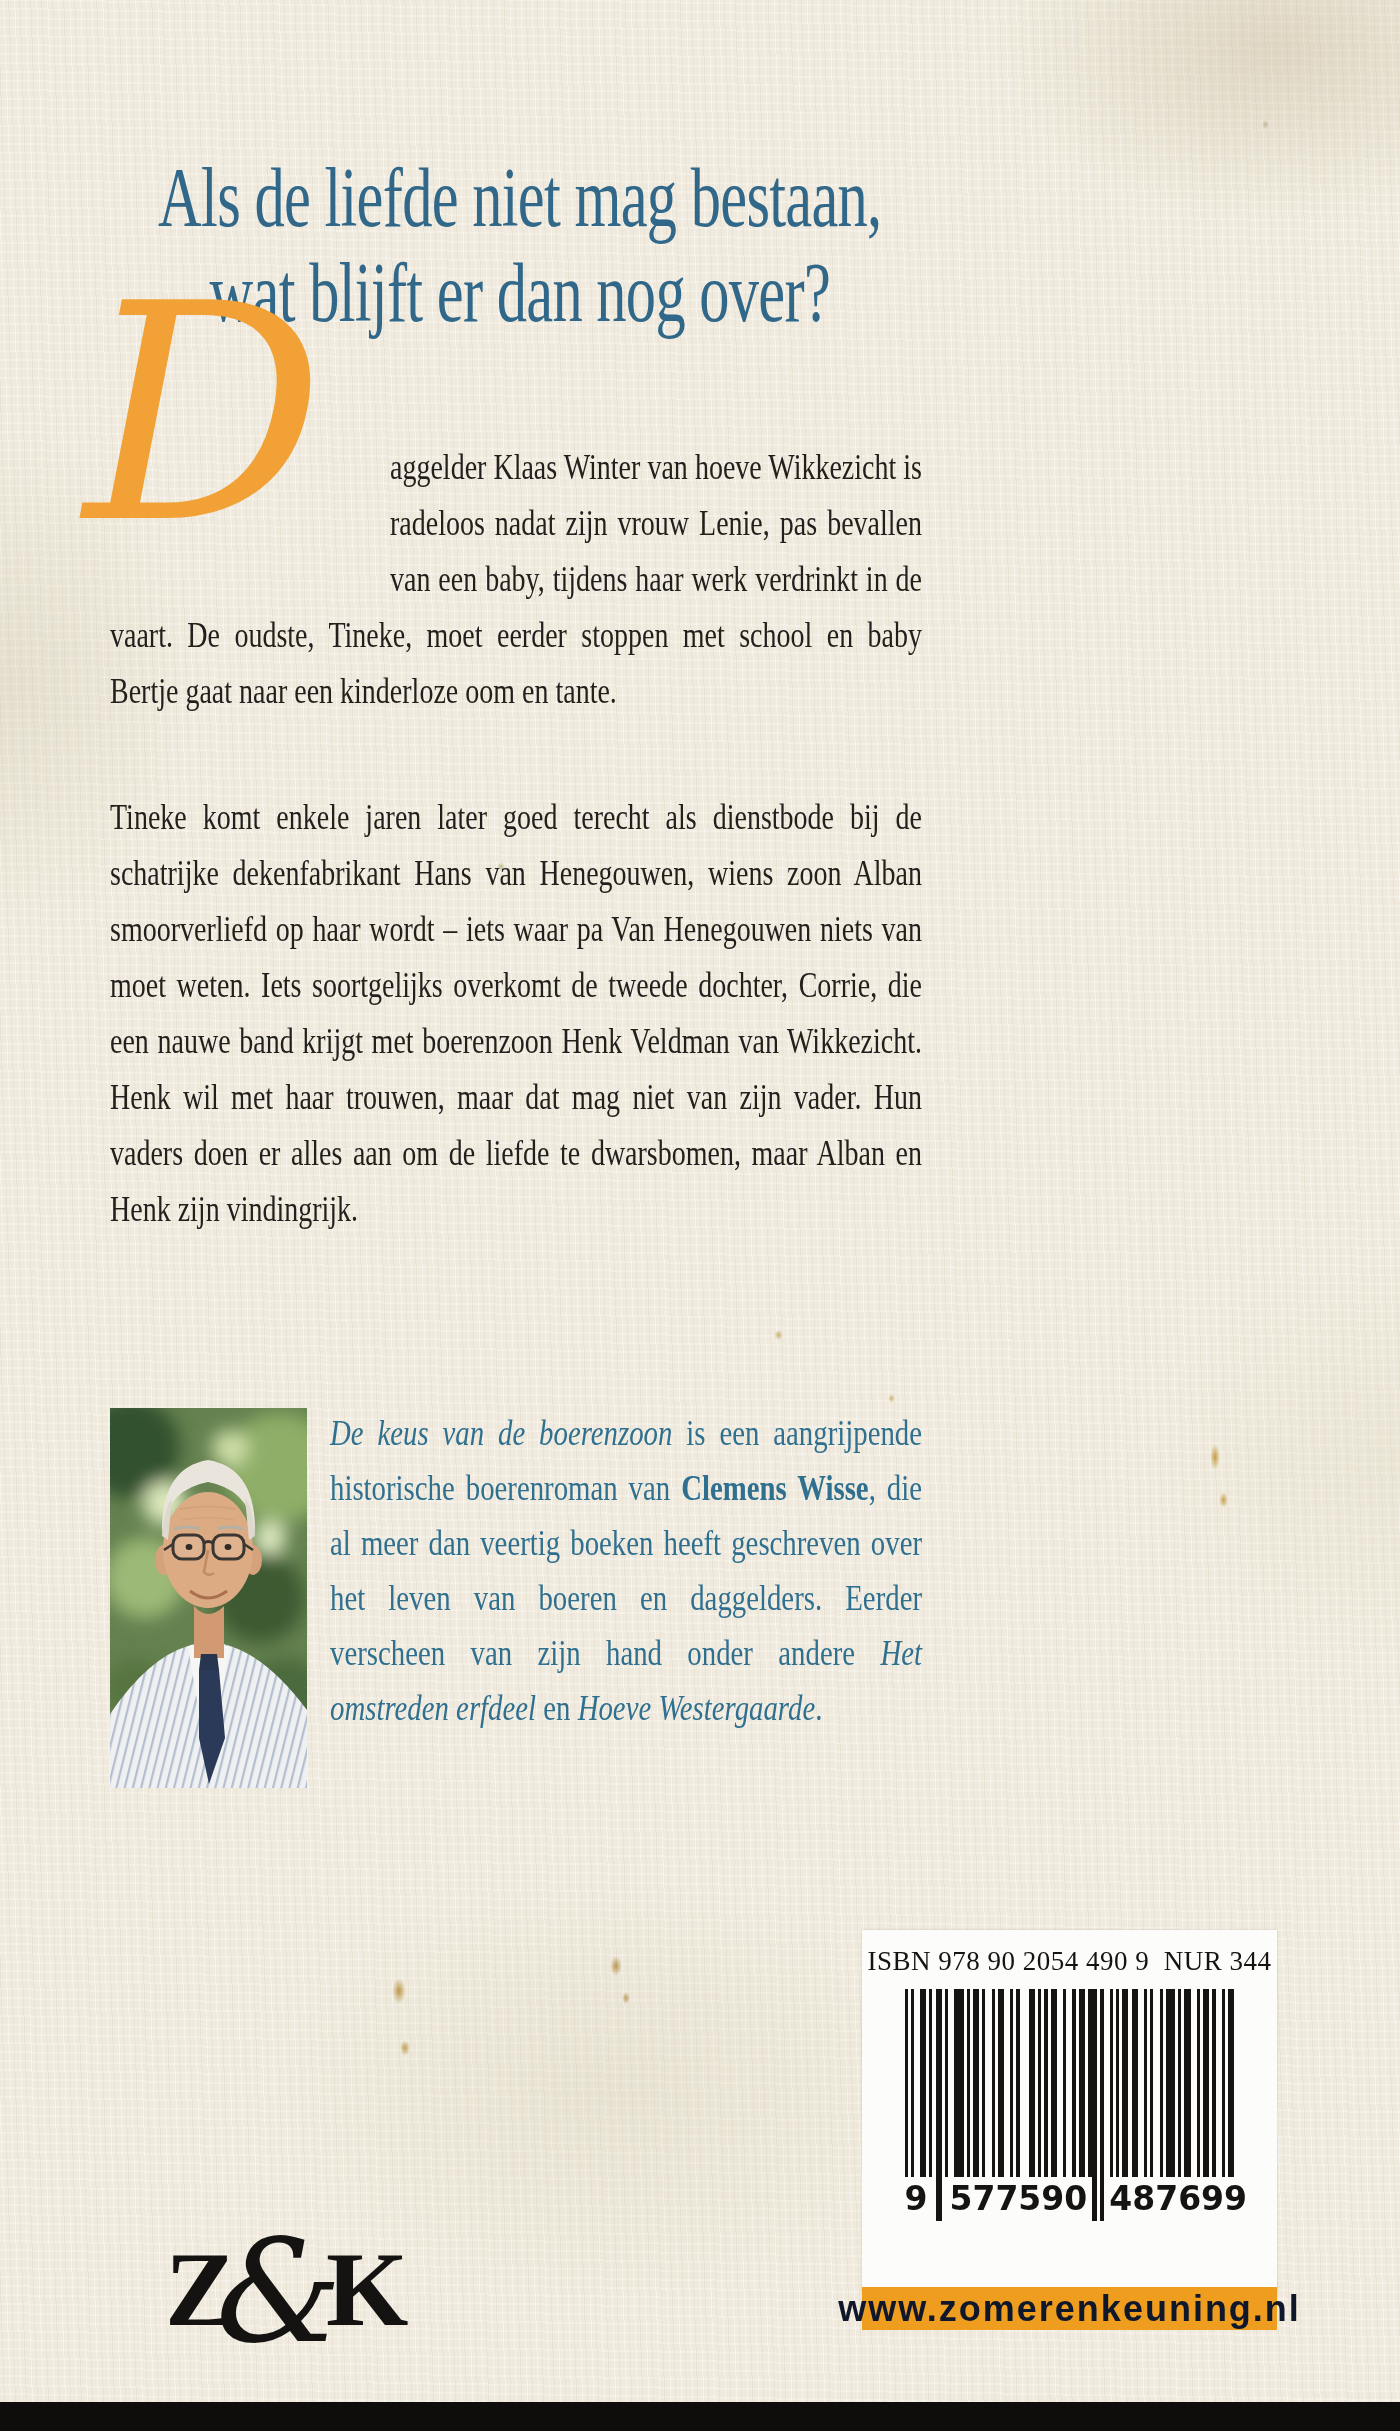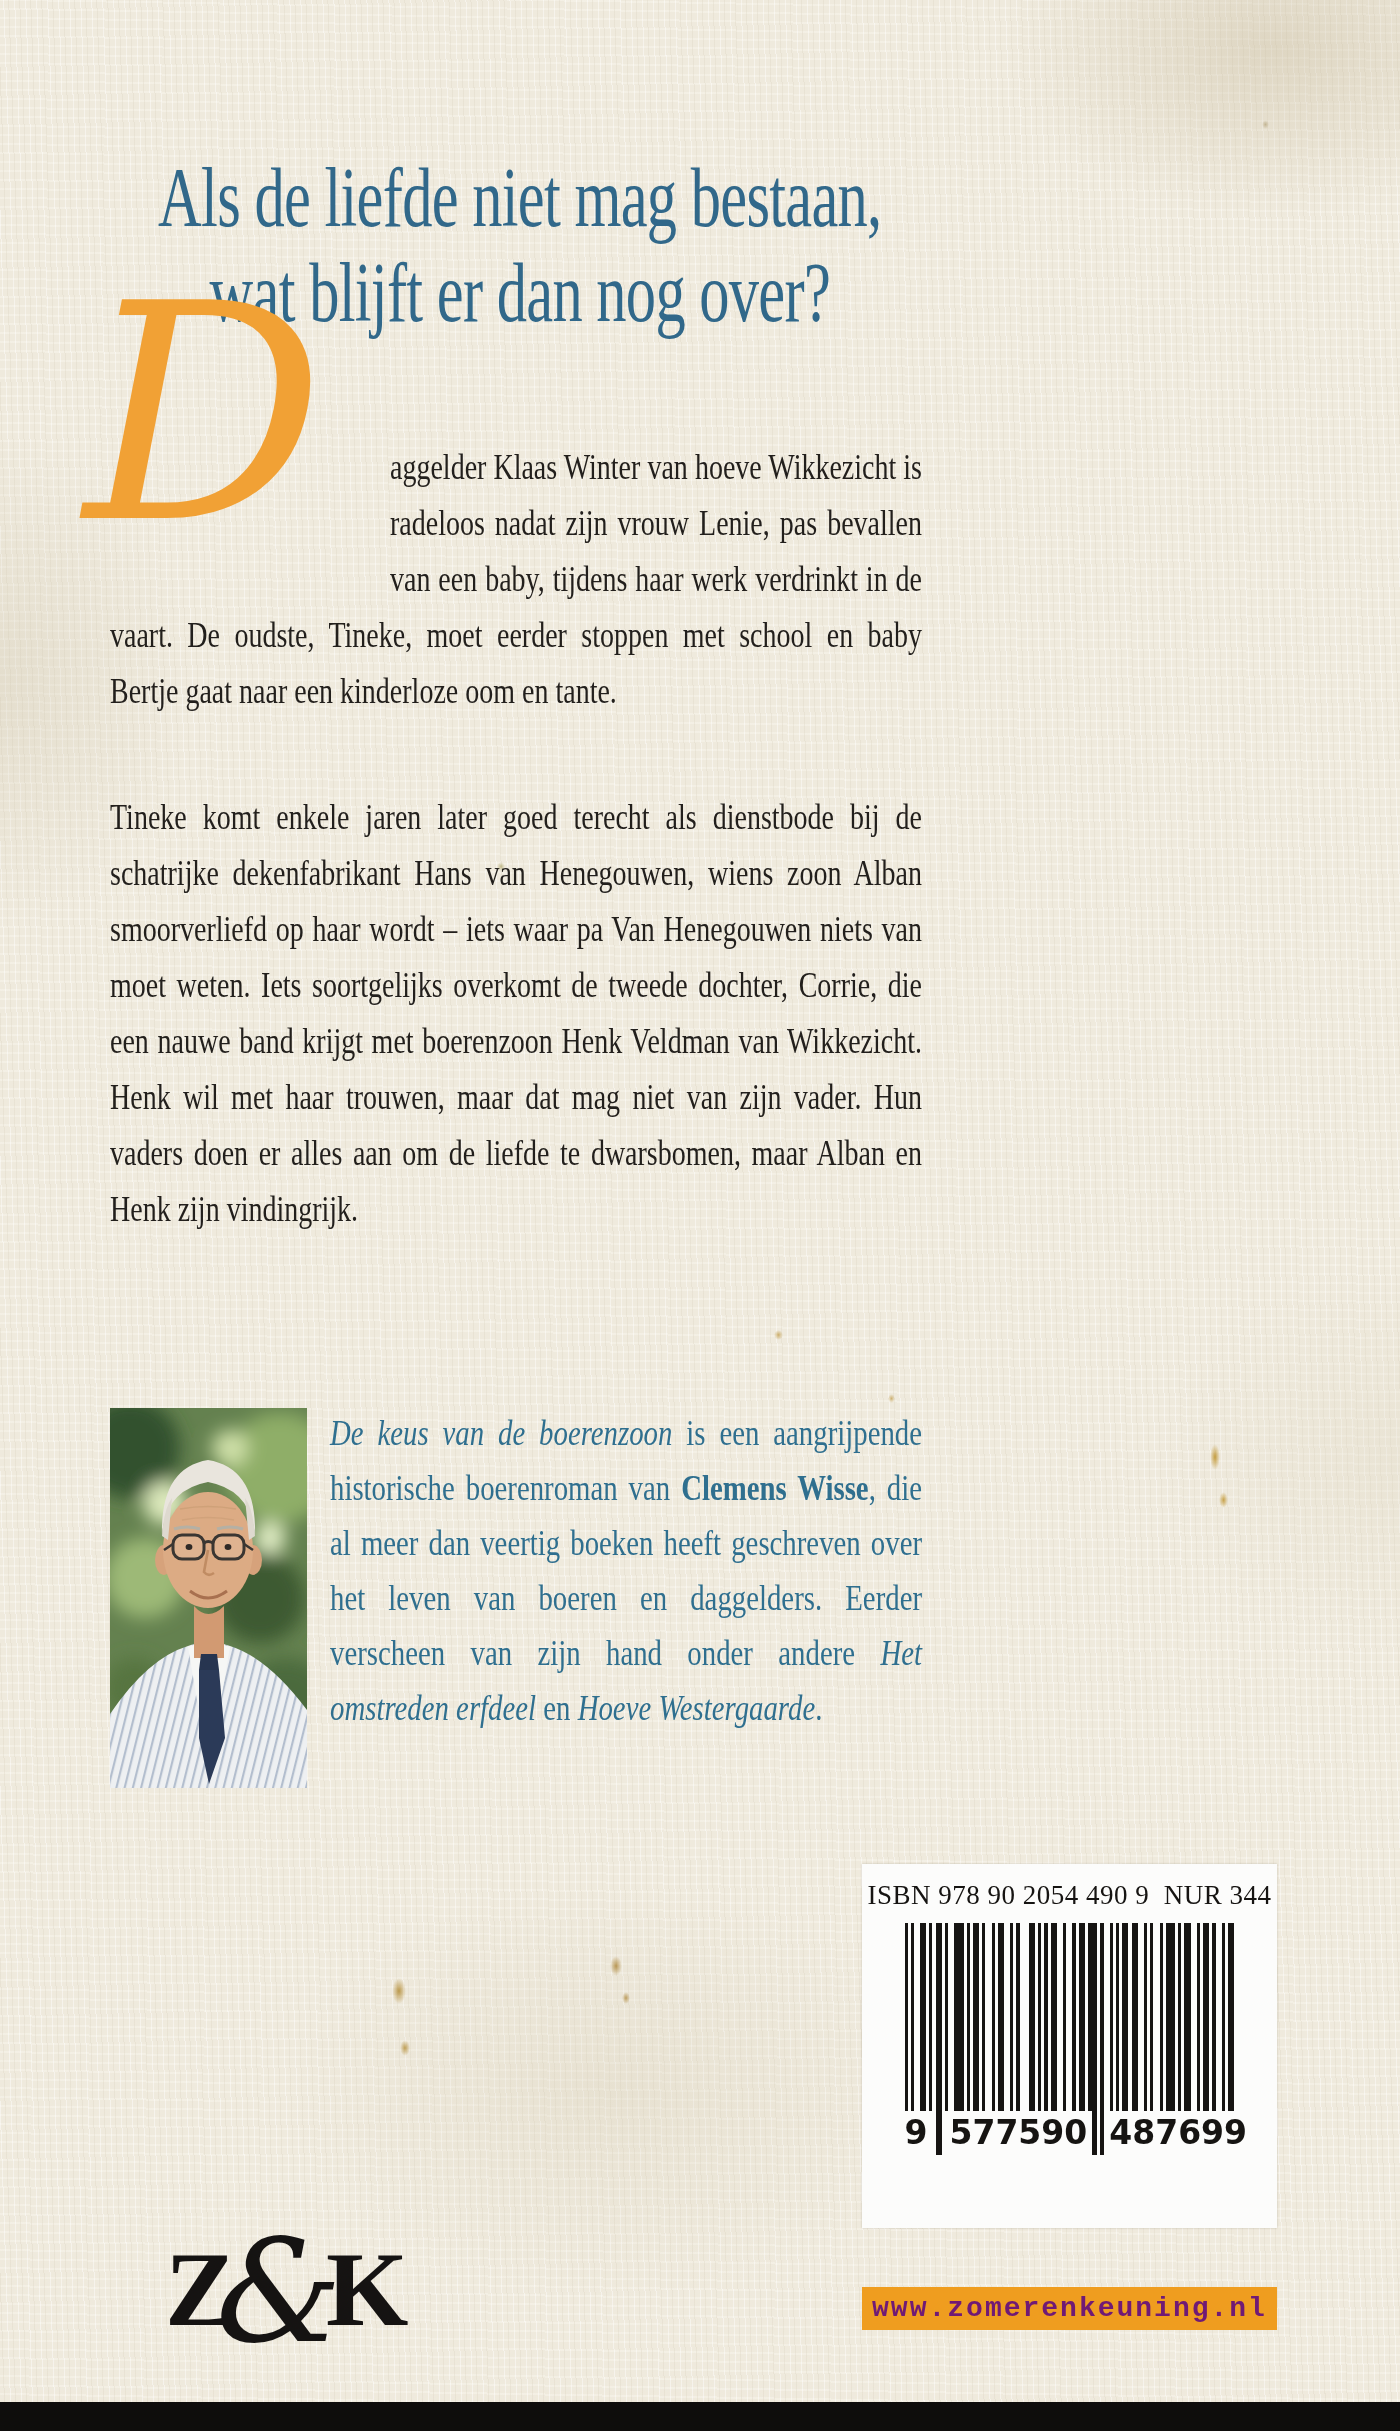--- a/index.html
+++ b/index.html
@@ -40,21 +40,21 @@
   .author-photo{position:absolute;left:110px;top:1408px;width:197px;height:380px;}
   .author-photo svg{display:block;width:100%;height:100%;}
   .bio{
     position:absolute;left:330px;top:1406px;width:740px;
     transform:scaleX(.8);
     color:#2f6f8f;font-size:36px;line-height:55px;text-align:justify;
   }
   .rich-italic{font-style:italic;}
   .rich-bold{font-weight:bold;}
   .isbn-box{
-    position:absolute;left:862px;top:1864px;width:415px;height:364px;
+    position:absolute;left:862px;top:1930px;width:415px;height:364px;
     background:#fcfcfb;box-shadow:0 0 2px rgba(120,110,90,.35);
   }
   .isbn-line{
     margin-top:16px;text-align:center;color:#161412;
     font-size:27px;letter-spacing:.5px;white-space:pre;
   }
   .barcode{position:relative;width:330px;height:232px;margin:12px auto 0 auto;}
   .bars{display:flex;width:100%;height:100%;}
   .bars .b{height:100%;}
   .bars .bar{background:#161412;}
@@ -66,22 +66,22 @@
     font-size:33px;color:#161412;line-height:44px;
   }
   .dg{background:#fcfcfb;padding:0 5px;}
   .dg-lead{padding-left:0;}
   .guard-gap{flex:0 0 12px;}
   .site-bar{
     position:absolute;left:862px;top:2287px;width:415px;height:43px;
     background:#ef9d1f;display:flex;align-items:center;justify-content:center;
   }
   .site-bar span{
-    color:#701a75;font-family:Liberation Mono, monospace;
-    font-size:28px;letter-spacing:2px;font-weight:bold;
+    color:#0f172a;font-family:Liberation Sans, sans-serif;
+    font-size:36px;letter-spacing:2px;font-weight:bold;
   }
   .zk-logo{
     position:absolute;left:165px;top:2205px;
     display:flex;align-items:baseline;color:#151312;
   }
   .zk-z,.zk-k{font-size:106px;font-weight:bold;line-height:1;font-family:"Liberation Serif",serif;}
   .zk-amp{
     font-size:142px;line-height:1;font-style:italic;font-family:"DejaVu Serif",serif;
     position:relative;top:16px;margin-left:-20px;margin-right:-16px;z-index:2;
   }

